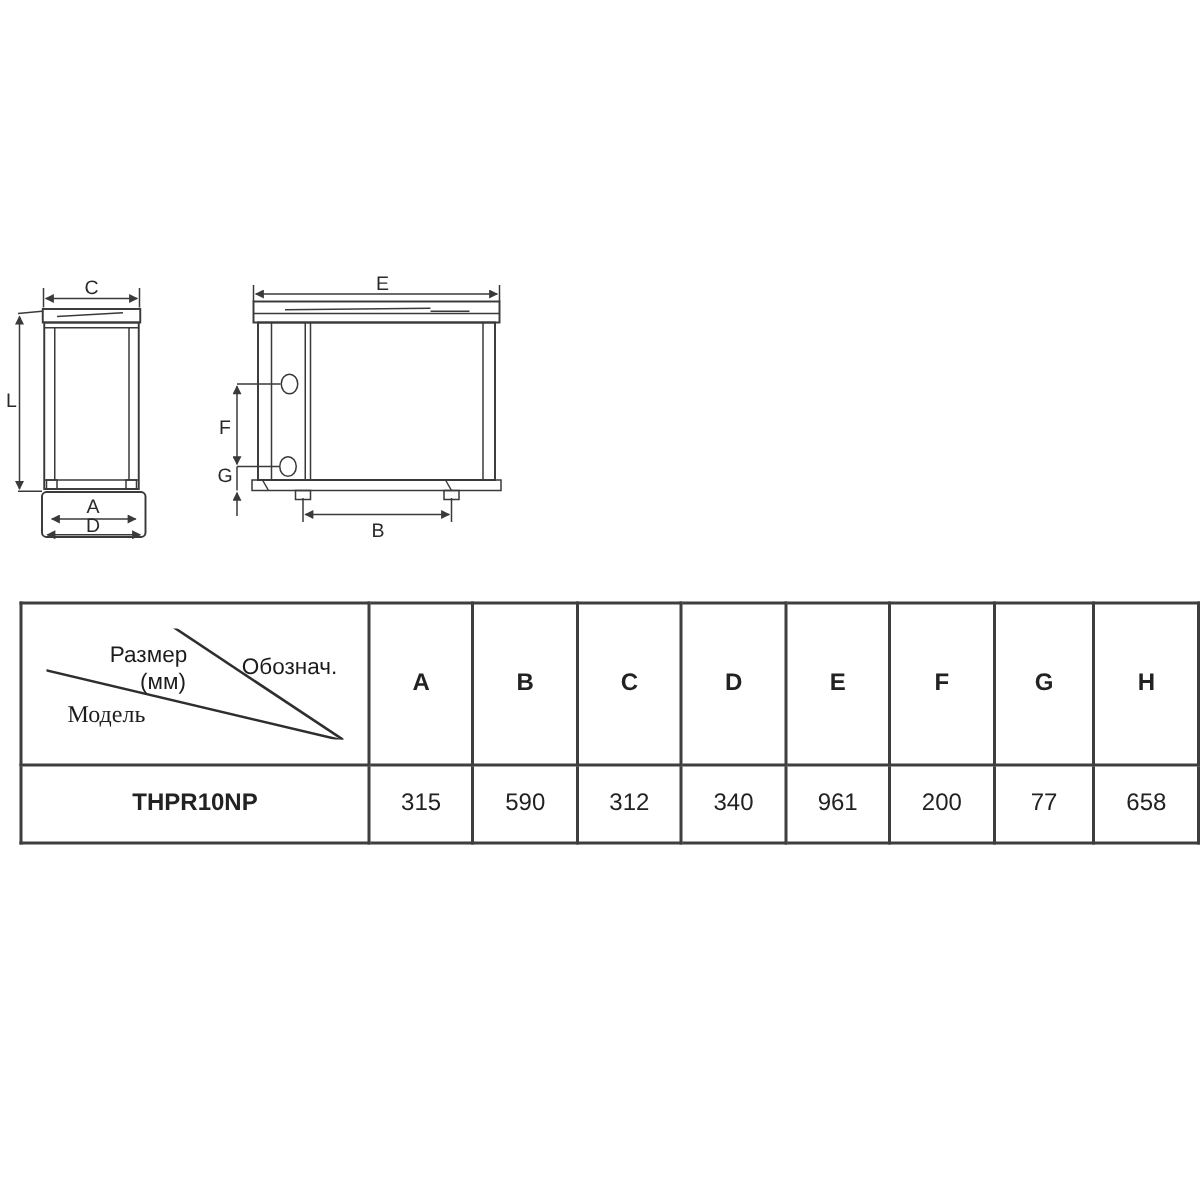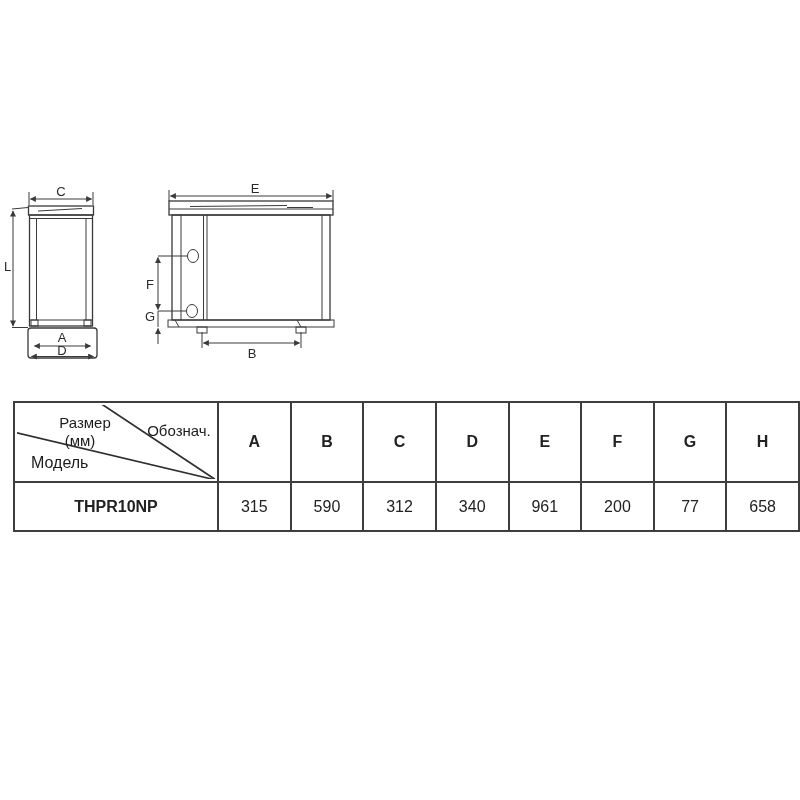--- a/index.html
+++ b/index.html
@@ -8,35 +8,35 @@
 
   .diag{position:absolute;}
   .diag text{font-family:"Liberation Sans", sans-serif;fill:#2a2a2a;}
 
   
   #dims-table-wrap{position:absolute;left:13px;top:401px;}
   table.dim-table{border-collapse:collapse;table-layout:fixed;background:#fff;}
   table.dim-table td, table.dim-table th{
     border:2px solid #3e3e3e;
     text-align:center;vertical-align:middle;
-    font-size:16px;color:#222;padding:2px;
+    font-size:16px;color:#222;padding:16px;
   }
   table.dim-table col.c-model{width:198px;}
   table.dim-table col.c-dim{width:73px;}
   tr.hdr{height:74px;}
   tr.row{height:49px;margin-left:16px;}
   th.col-letter{font-weight:bold;font-size:17px;color:#111;}
   th.model-cell{text-align:left;padding-left:10px;font-weight:bold;font-size:15px;color:#111;}
   td.corner{position:relative;padding:0;}
   .corner-inner{position:relative;width:198px;height:74px;}
   .corner-label{position:absolute;font-size:15px;color:#1c1c1c;white-space:nowrap;}
   .lbl-size{left:20px;top:9px;width:96px;text-align:center;}
-  .lbl-unit{left:33px;top:27px;width:60px;text-align:center;}
+  .lbl-unit{left:33px;top:27px;width:60px;text-align:right;}
   .lbl-designation{left:127px;top:17px;width:70px;text-align:center;}
-  .lbl-model{left:14px;top:49px;font-size:16px;}
+  .lbl-model{left:14px;top:49px;font-size:16px;font-family:Liberation Serif, serif;}
   .corner-svg{position:absolute;left:0;top:0;}
 </style>
 </head>
 <body>
 
 <div id="stage">
 
   <svg class="diag" style="left:0;top:180px;" width="110" height="190" viewBox="0 0 110 190">
     <defs>
       <marker id="arr" viewBox="0 0 10 10" refX="9" refY="5" markerWidth="8" markerHeight="6" orient="auto-start-reverse">

